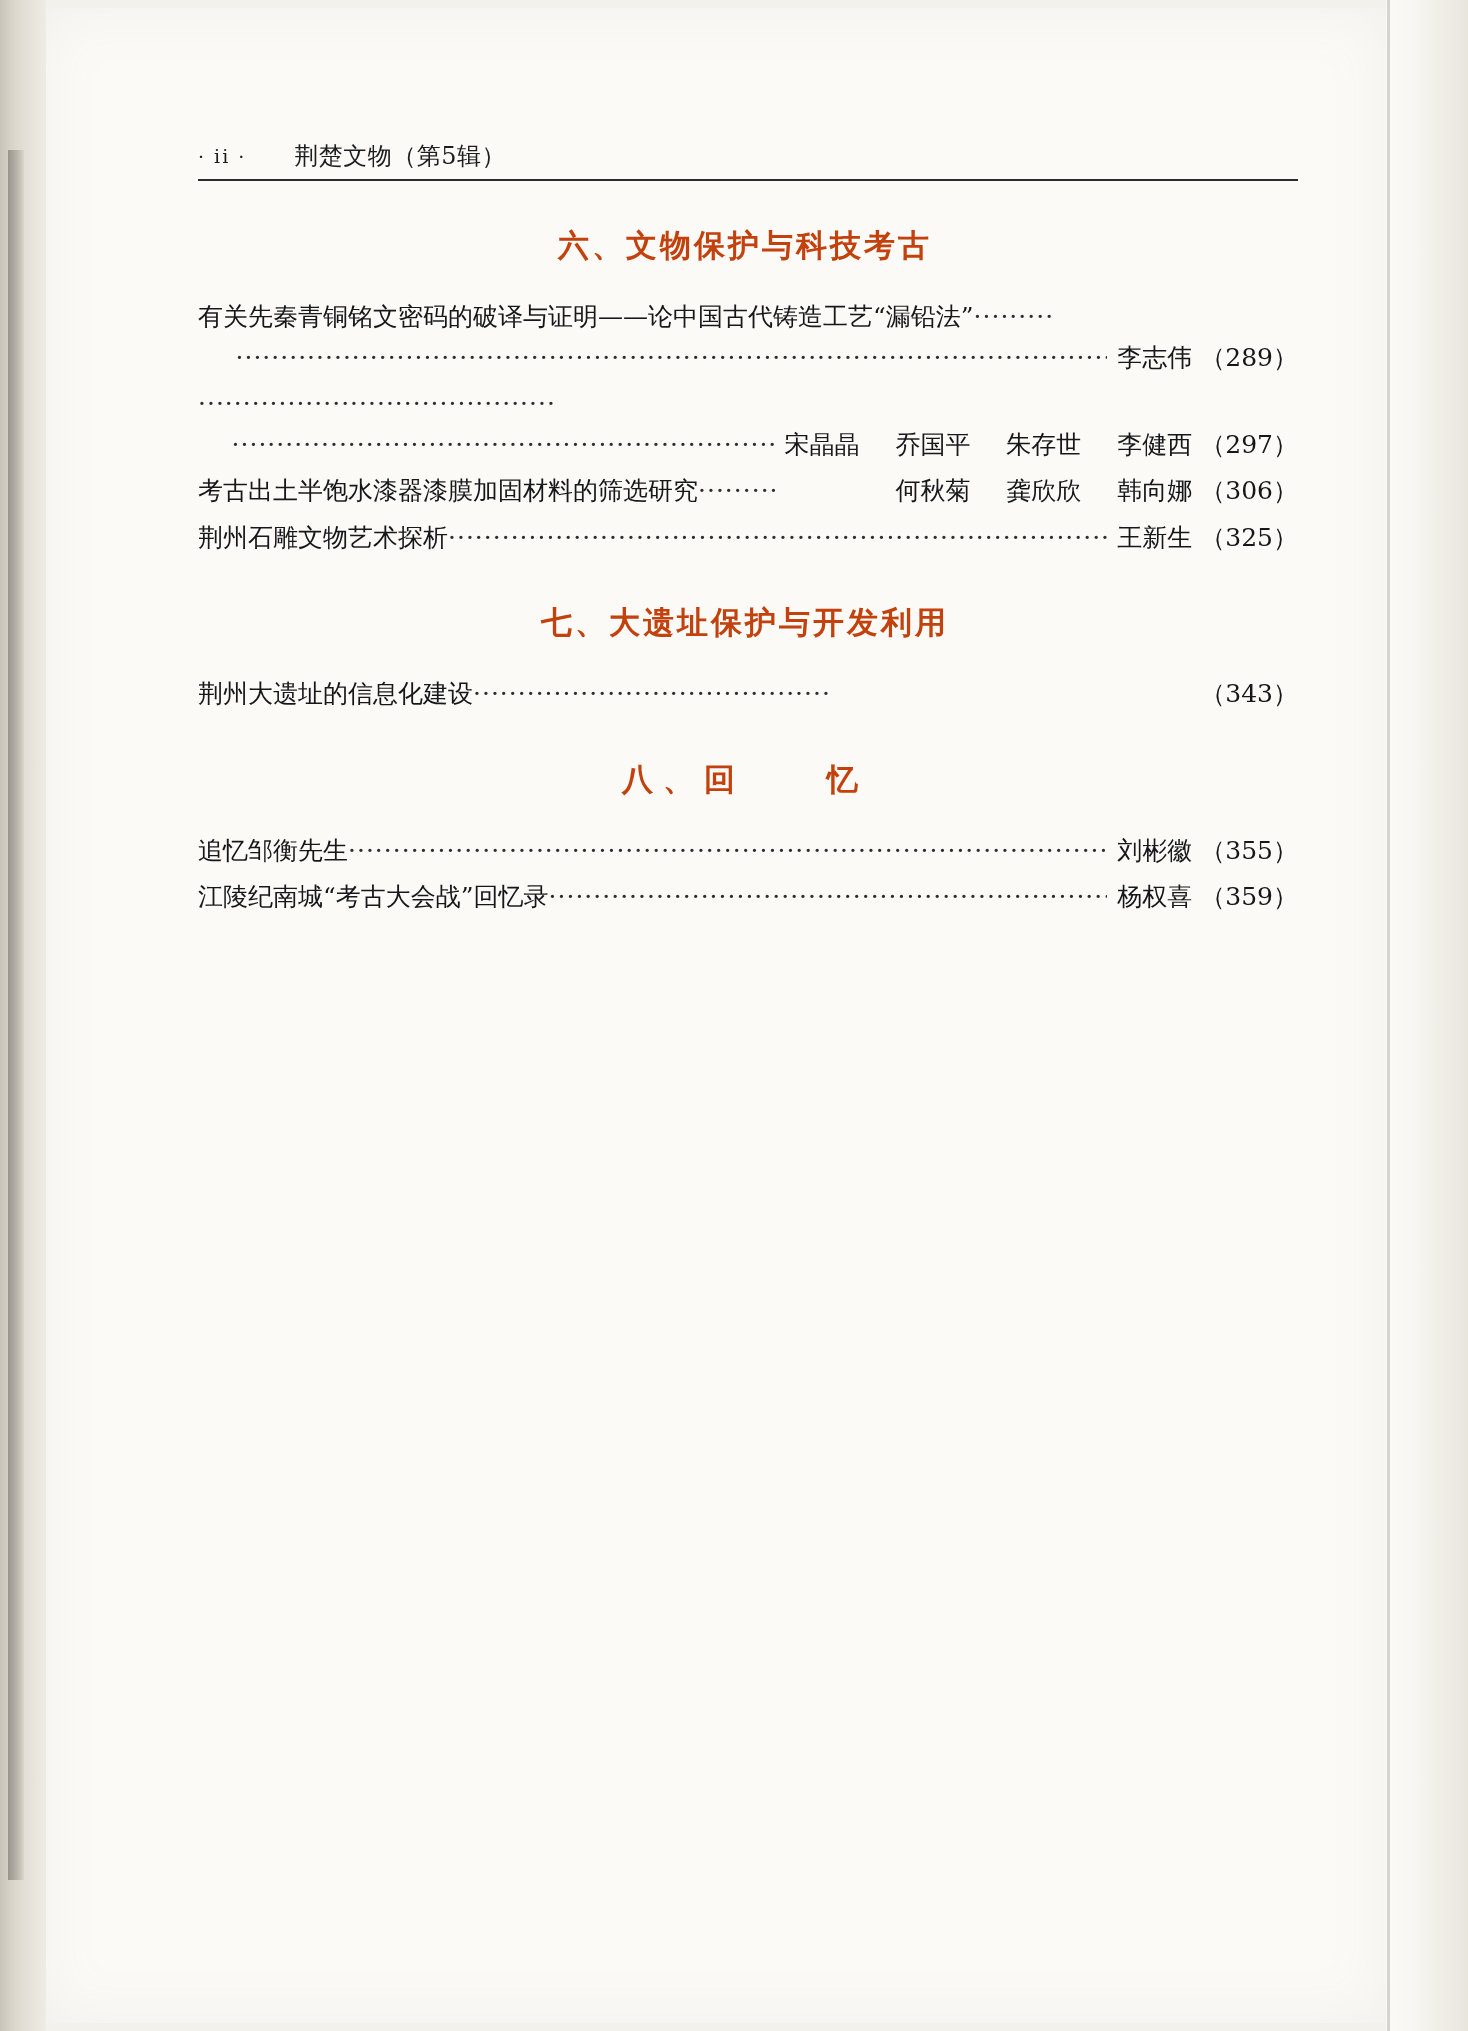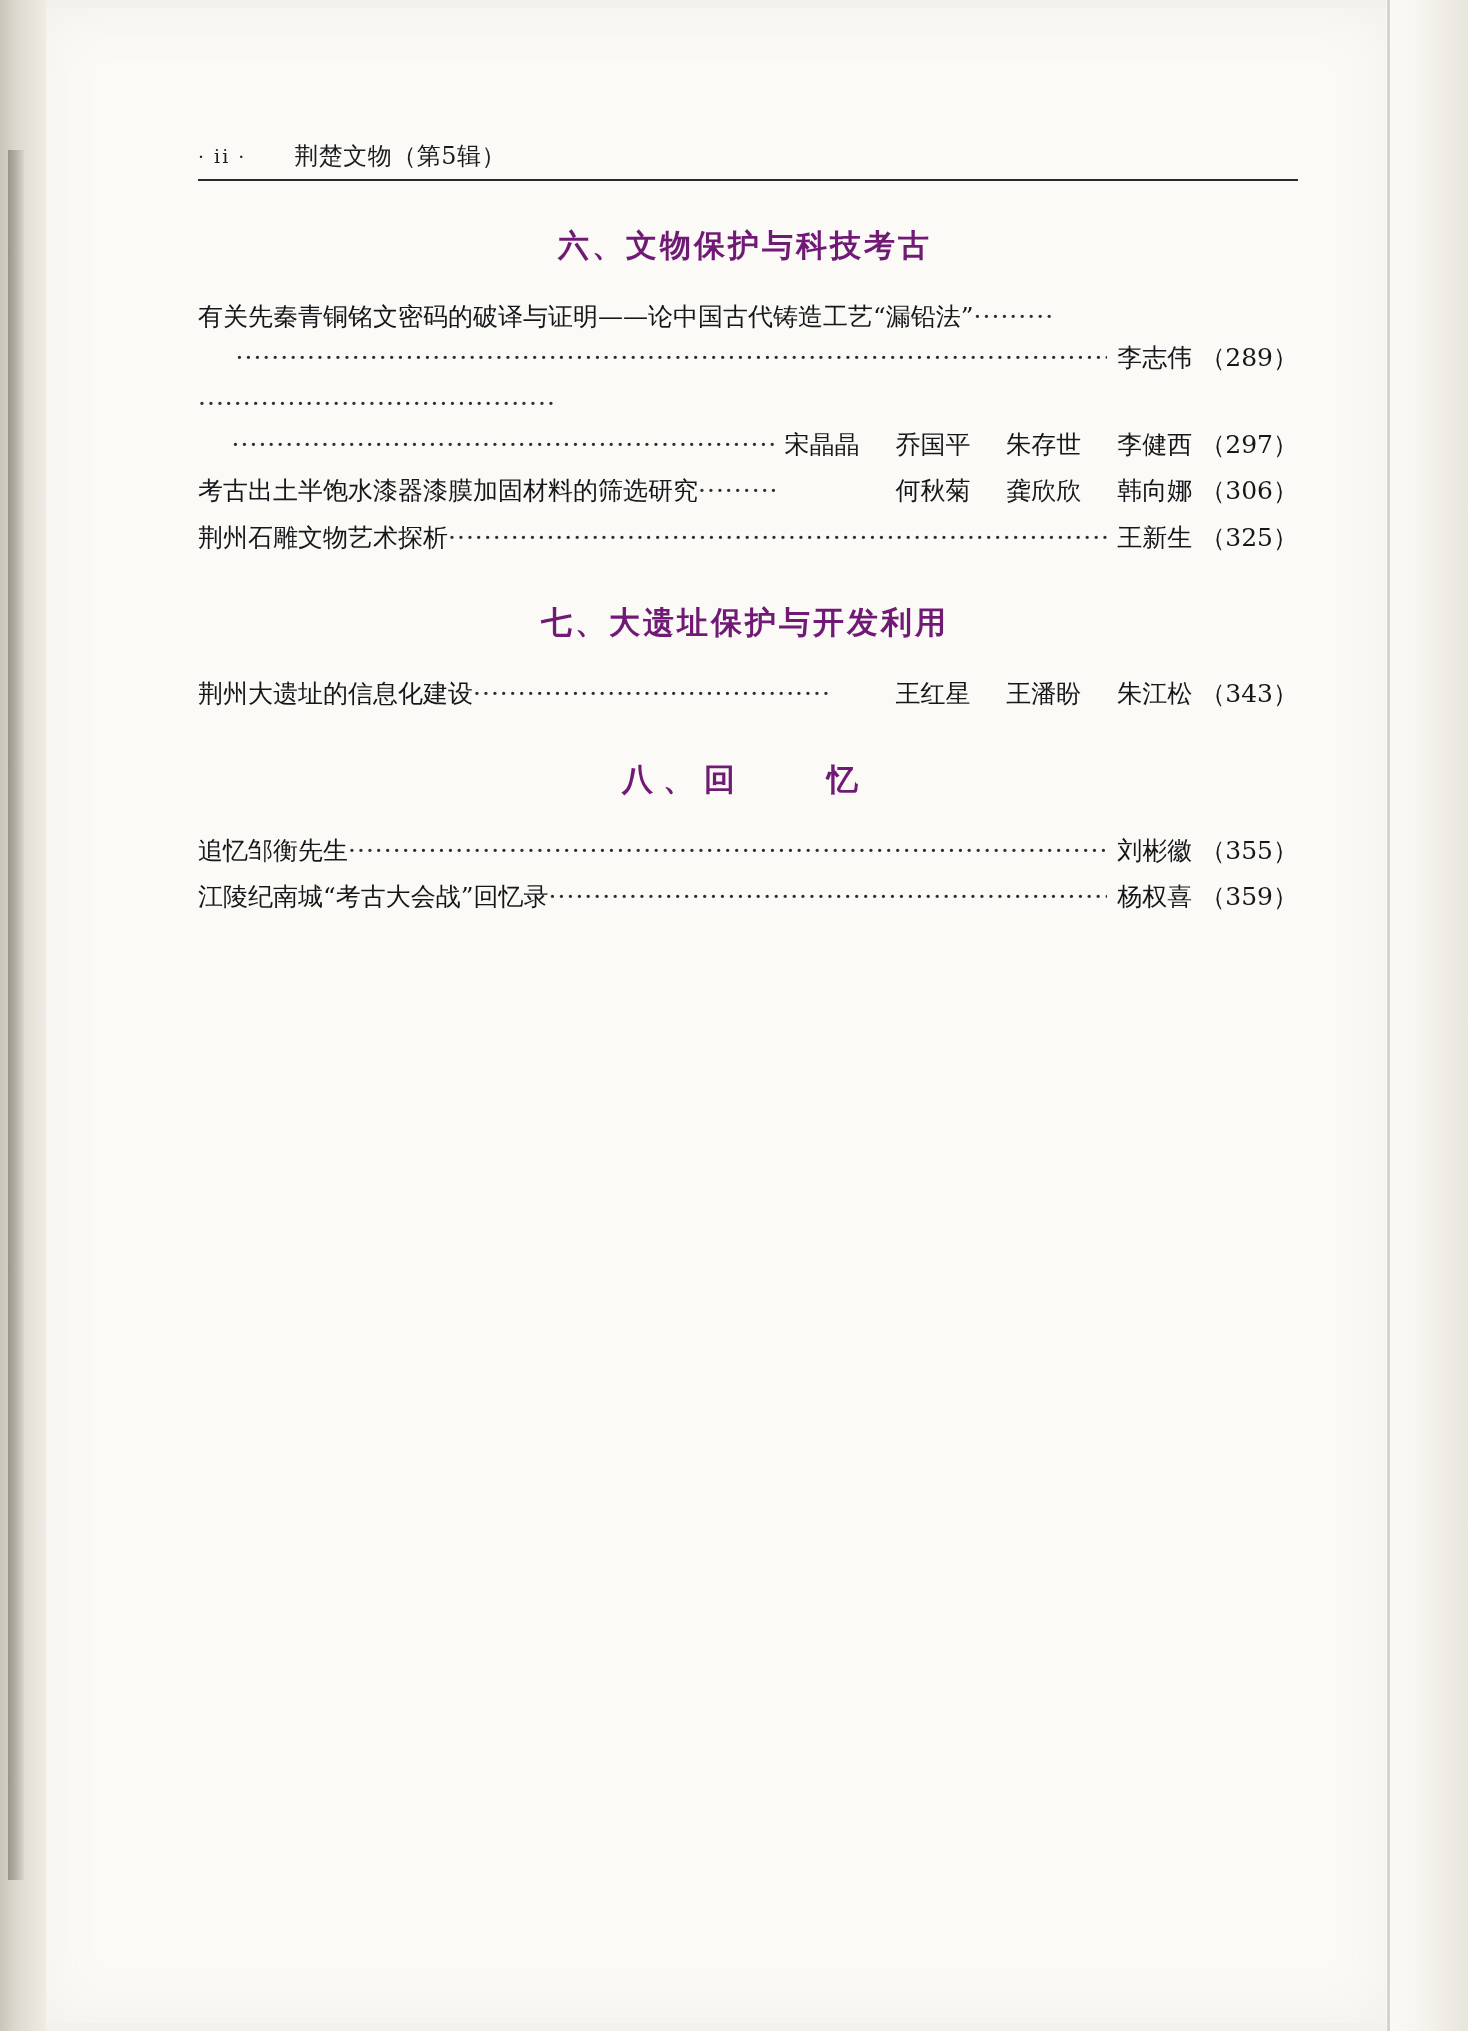--- a/index.html
+++ b/index.html
@@ -91,21 +91,21 @@
     height: 2px;
     background: #2a2b2e;
   }
 
   .section-title {
     text-align: center;
     font-size: 31px;
     font-weight: bold;
     letter-spacing: 3px;
     margin: 44px 0 30px 0;
-    color: #701a75;
+    color: #c2410c;
     font-family: "DejaVu Sans", "Liberation Sans", sans-serif;
   }
   .section-title.sec8 {
     letter-spacing: 10px;
   }
 
   .entry {
     font-size: 25px;
     line-height: 1.62;
     margin-bottom: 6px;
@@ -228,25 +228,20 @@
       <span class="page-no">（325）</span>
     </div>
   </div>
 
   <div class="section-title">七、大遗址保护与开发利用</div>
 
   <div class="entry">
     <div class="row">
       <span class="title-text">荆州大遗址的信息化建设</span>
       <span class="leader">········································</span>
-      <span class="authors">
-        <span class="author">王红星</span>
-        <span class="author">王潘盼</span>
-        <span class="author">朱江松</span>
-      </span>
       <span class="page-no">（343）</span>
     </div>
   </div>
 
   <div class="section-title sec8">八、回　　忆</div>
 
   <div class="entry">
     <div class="row">
       <span class="title-text">追忆邹衡先生</span>
       <span class="leader">······························································································</span>

